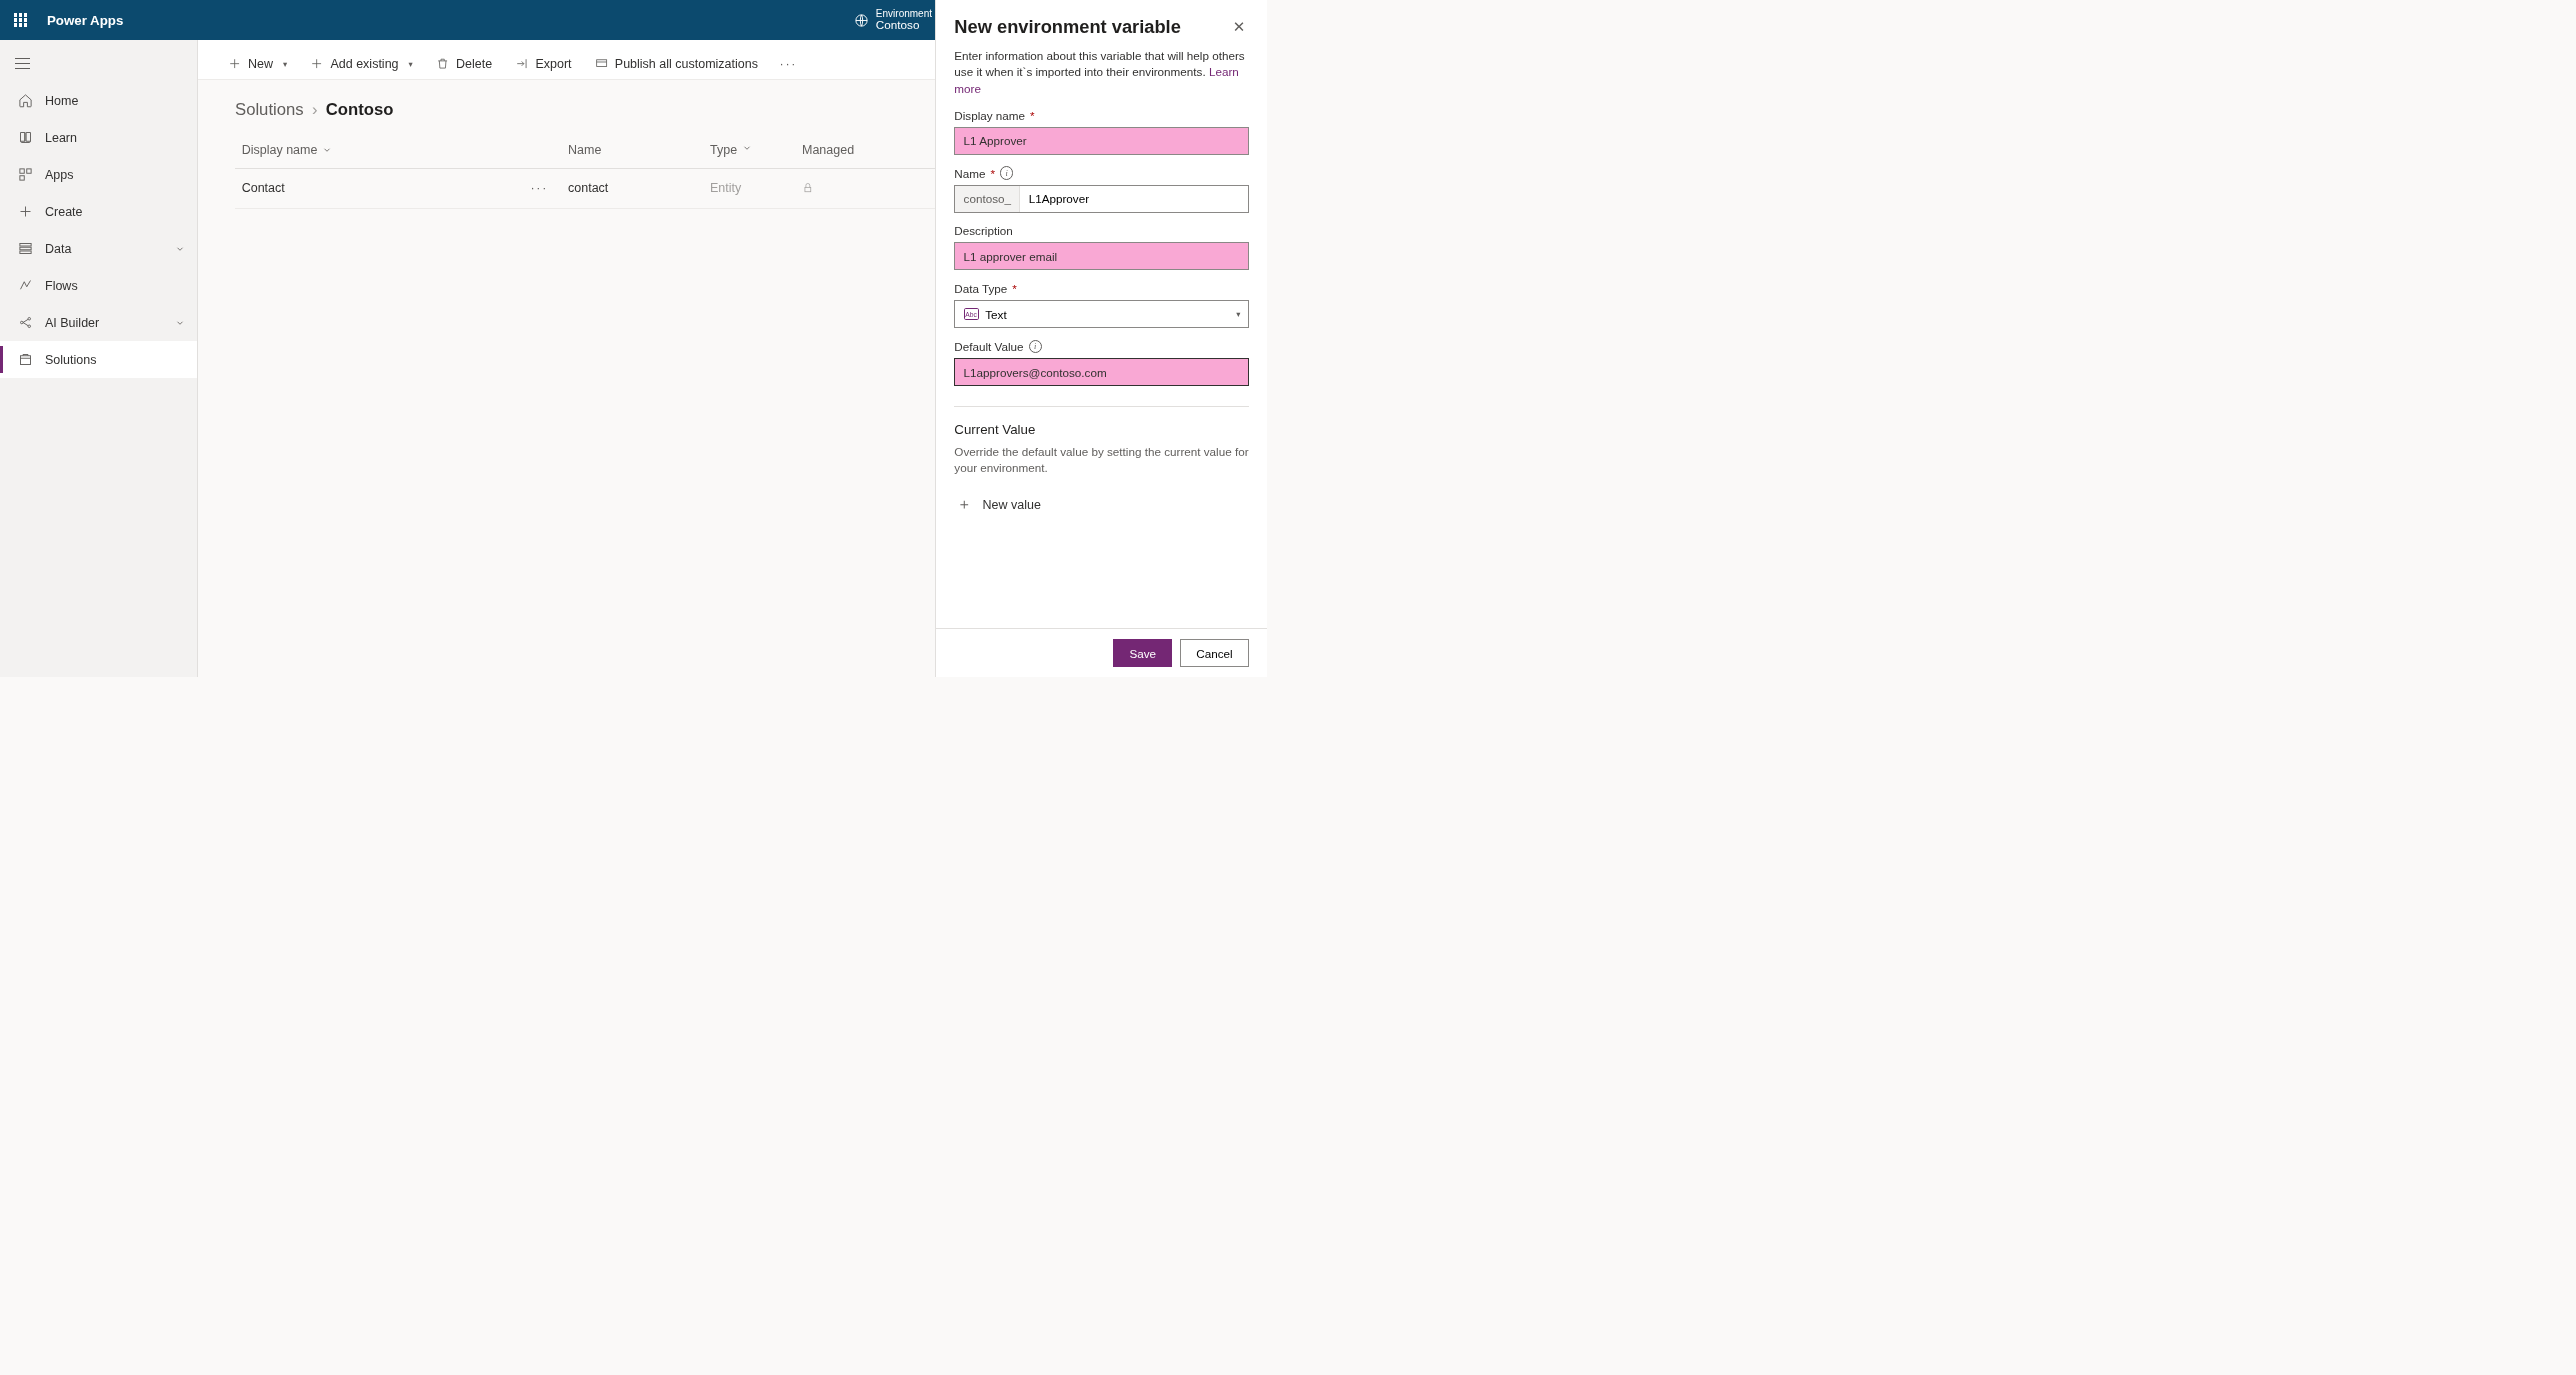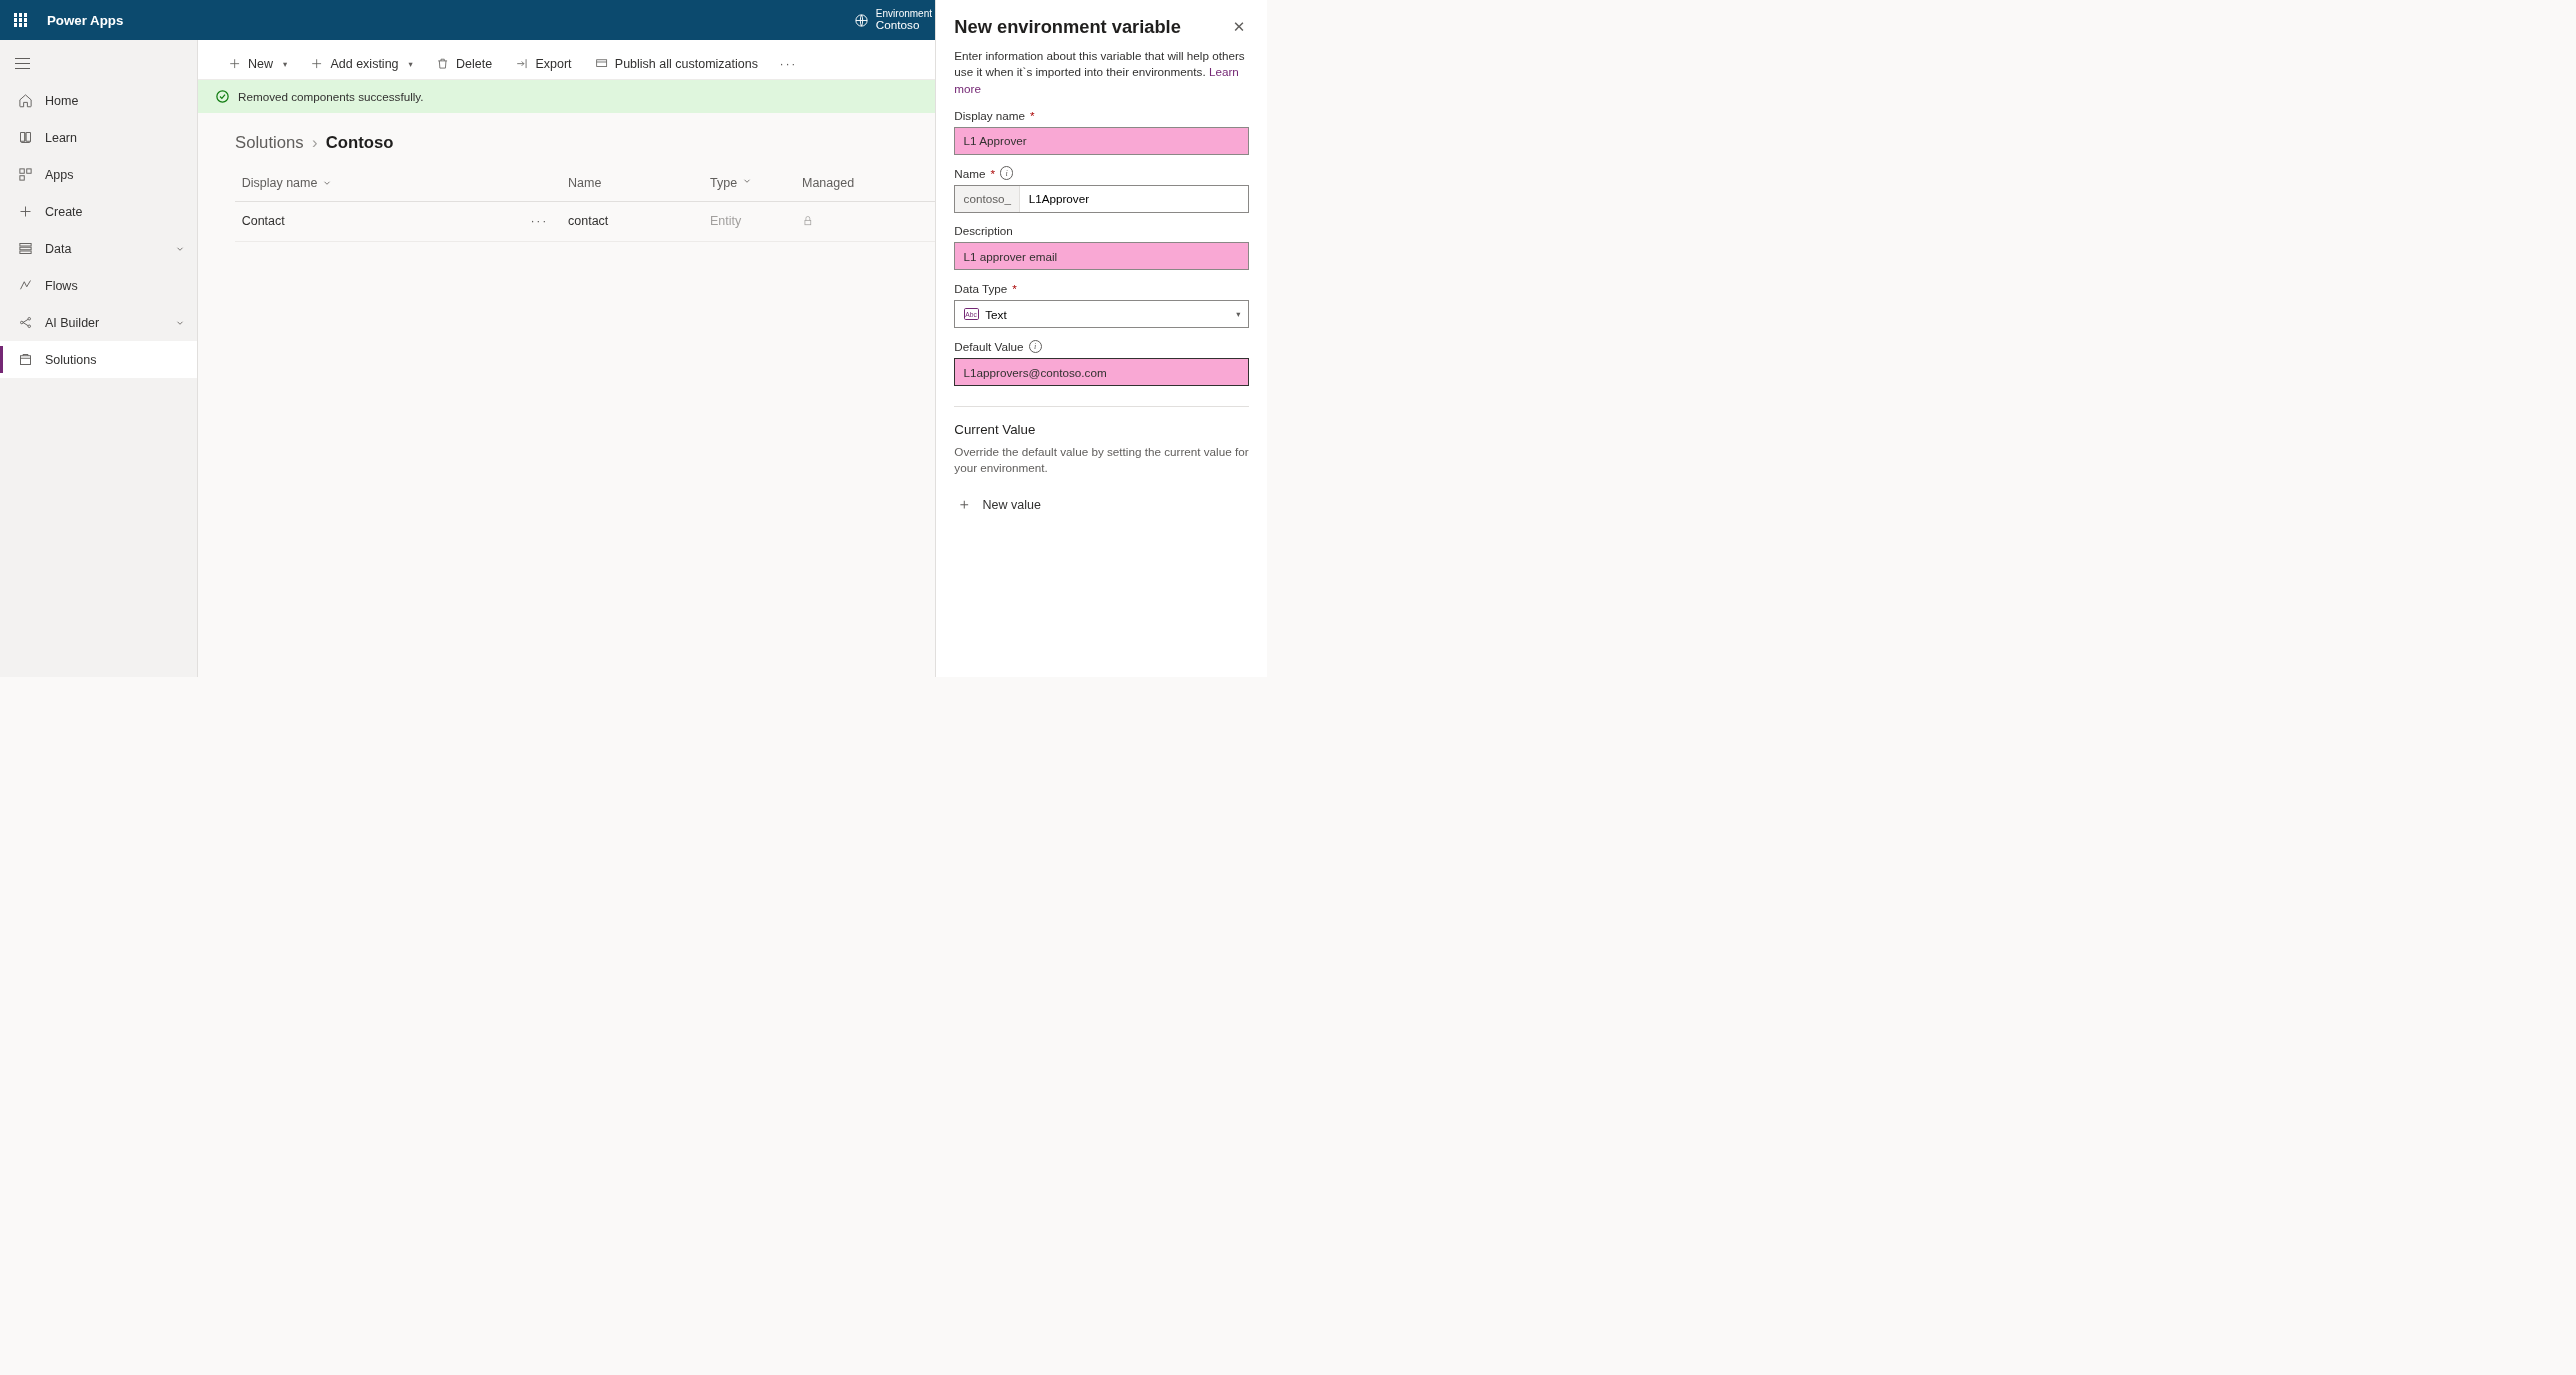--- a/index.html
+++ b/index.html
@@ -266,29 +266,20 @@
           <svg width="13.3" height="13.3" viewBox="0 0 24 24" fill="none" stroke="#605e5c" stroke-width="1.5">
             <rect x="3" y="5" width="18" height="12"></rect>
             <path d="M3 9h18"></path>
           </svg>
         </span>
       <span>Publish all customizations</span>
     </div>
     <div class="cmd-btn cmd-more">···</div>
   </div>
 
-  <div class="notif">
-    <span class="notif-icon">
-        <svg width="15" height="15" viewBox="0 0 24 24" fill="none" stroke="#107c10" stroke-width="2">
-          <circle cx="12" cy="12" r="9"></circle>
-          <path d="M8 12l3 3 5-6"></path>
-        </svg>
-      </span>
-    <span>Removed components successfully.</span>
-  </div>
 
   <div class="breadcrumb">
     <span style="cursor:pointer">Solutions</span>
     <span style="color:#a19f9d">›</span>
     <span class="bc-current">Contoso</span>
   </div>
 
   <div class="tbl">
     <div class="tbl-head">
       <div class="col-disp">
@@ -388,14 +379,18 @@
 
     <div class="divider"></div>
 
     <div class="section-title">Current Value</div>
     <div class="section-desc">Override the default value by setting the current value for your environment.</div>
     <div class="new-value">
       <span class="plus-circle">＋</span>
       <span>New value</span>
     </div>
   </div>
+  <div class="panel-footer">
+    <button class="btn btn-primary">Save</button>
+    <button class="btn">Cancel</button>
+  </div>
 </div>
 
 
 </body></html>

